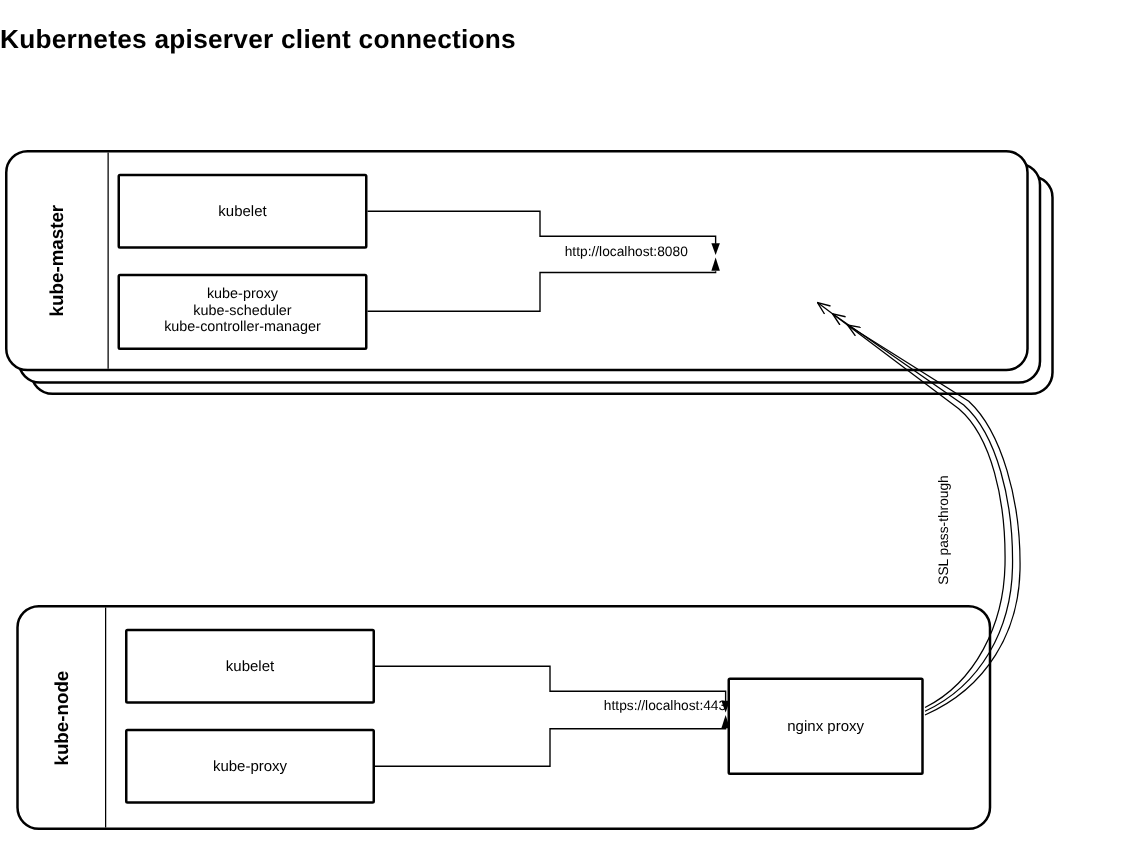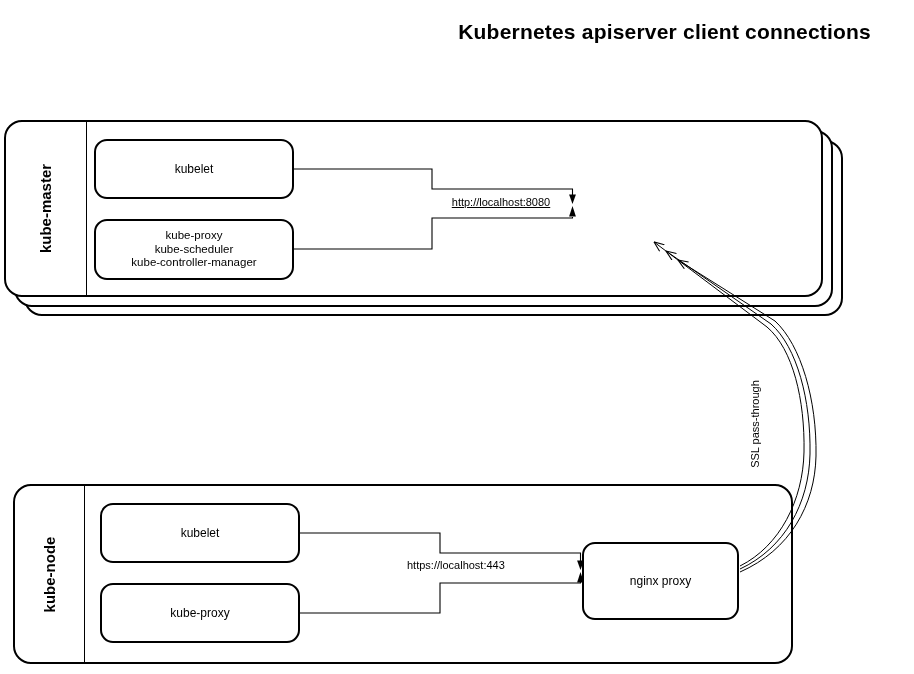--- a/index.html
+++ b/index.html
@@ -7,21 +7,21 @@
   .canvas {
     position: relative;
     width: 914px; height: 674px;
     background: #ffffff;
     font-family: "Liberation Sans", "DejaVu Sans", sans-serif;
     color: #000000;
     overflow: hidden;
   }
   .title {
     position: absolute; top: 20px; left: 0; width: 871px;
-    text-align: right;
+    text-align: left;
     font-size: 21px; font-weight: bold;
     letter-spacing: 0.2px;
   }
   .stack-layer, .container {
     position: absolute;
     background: #ffffff;
     border: 2px solid #000000;
     border-radius: 18px;
   }
   .master-l3 { left: 24px; top: 140px; width: 819px; height: 176px; }
@@ -37,42 +37,42 @@
   .node-front .label-col { width: 70px; }
   .side-label {
     transform: rotate(-90deg);
     white-space: nowrap;
     font-size: 15px; font-weight: bold;
   }
   .box {
     position: absolute;
     background: #ffffff;
     border: 2px solid #000000;
-    border-radius: 13px;
+    border-radius: 2px;
     display: flex; flex-direction: column;
     align-items: center; justify-content: center;
     font-size: 12px;
     text-align: center;
     z-index: 2;
   }
   .box .line { display: block; font-size: 11.5px; line-height: 13.5px; }
   .m-kubelet   { left: 94px;  top: 139px; width: 200px; height: 60px; }
   .m-cplane    { left: 94px;  top: 219px; width: 200px; height: 61px; }
   .m-apiserver { left: 572px; top: 178px; width: 161px; height: 59px; }
   .n-kubelet   { left: 100px; top: 503px; width: 200px; height: 60px; }
   .n-proxy     { left: 100px; top: 583px; width: 200px; height: 60px; }
   .n-nginx     { left: 582px; top: 542px; width: 157px; height: 78px; }
   .edge-label {
     position: absolute;
     font-size: 11px;
     white-space: nowrap;
     z-index: 4;
   }
-  .lbl-http  { left: 421px; top: 196px; width: 160px; text-align: center; text-decoration: underline; }
-  .lbl-https { left: 407px; top: 559px; width: 160px; text-align: left; }
+  .lbl-http  { left: 421px; top: 196px; width: 160px; text-align: center; }
+  .lbl-https { left: 452px; top: 559px; width: 160px; text-align: center; }
   .lbl-ssl   {
     left: 755px; top: 424px;
     transform: translate(-50%,-50%) rotate(-90deg);
     transform-origin: center;
   }
   svg.edges {
     position: absolute; left: 0; top: 0;
     z-index: 3;
     pointer-events: none;
   }

